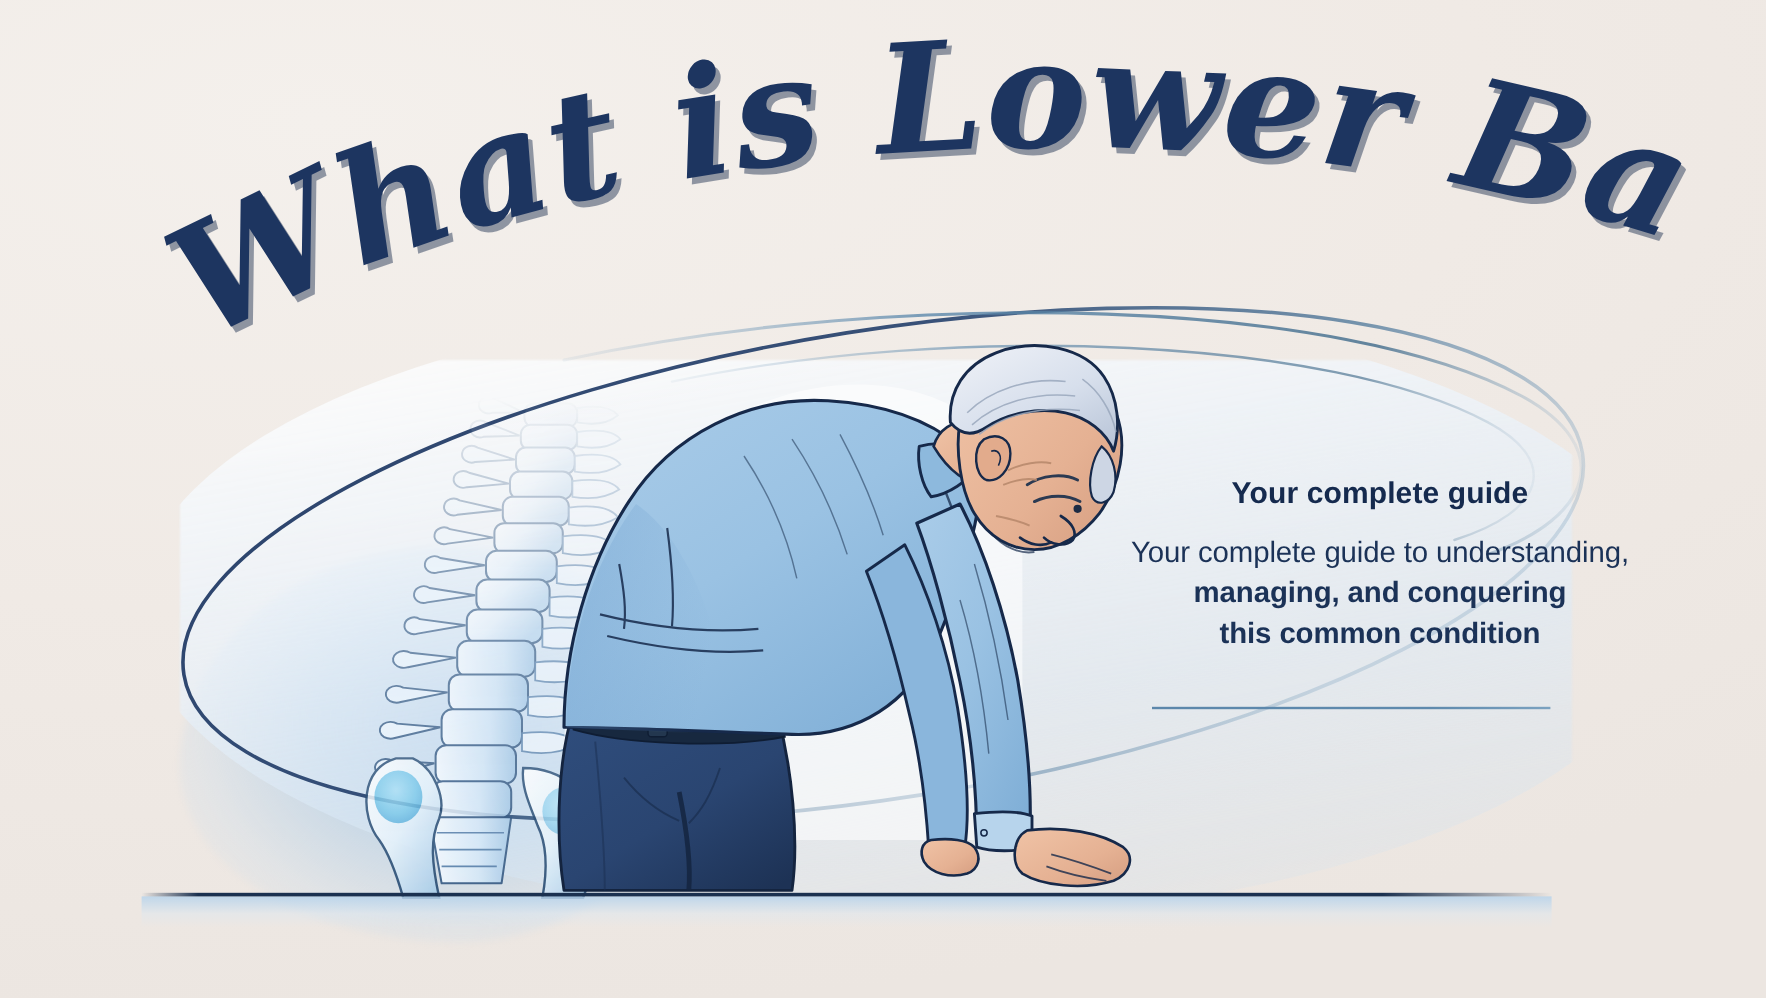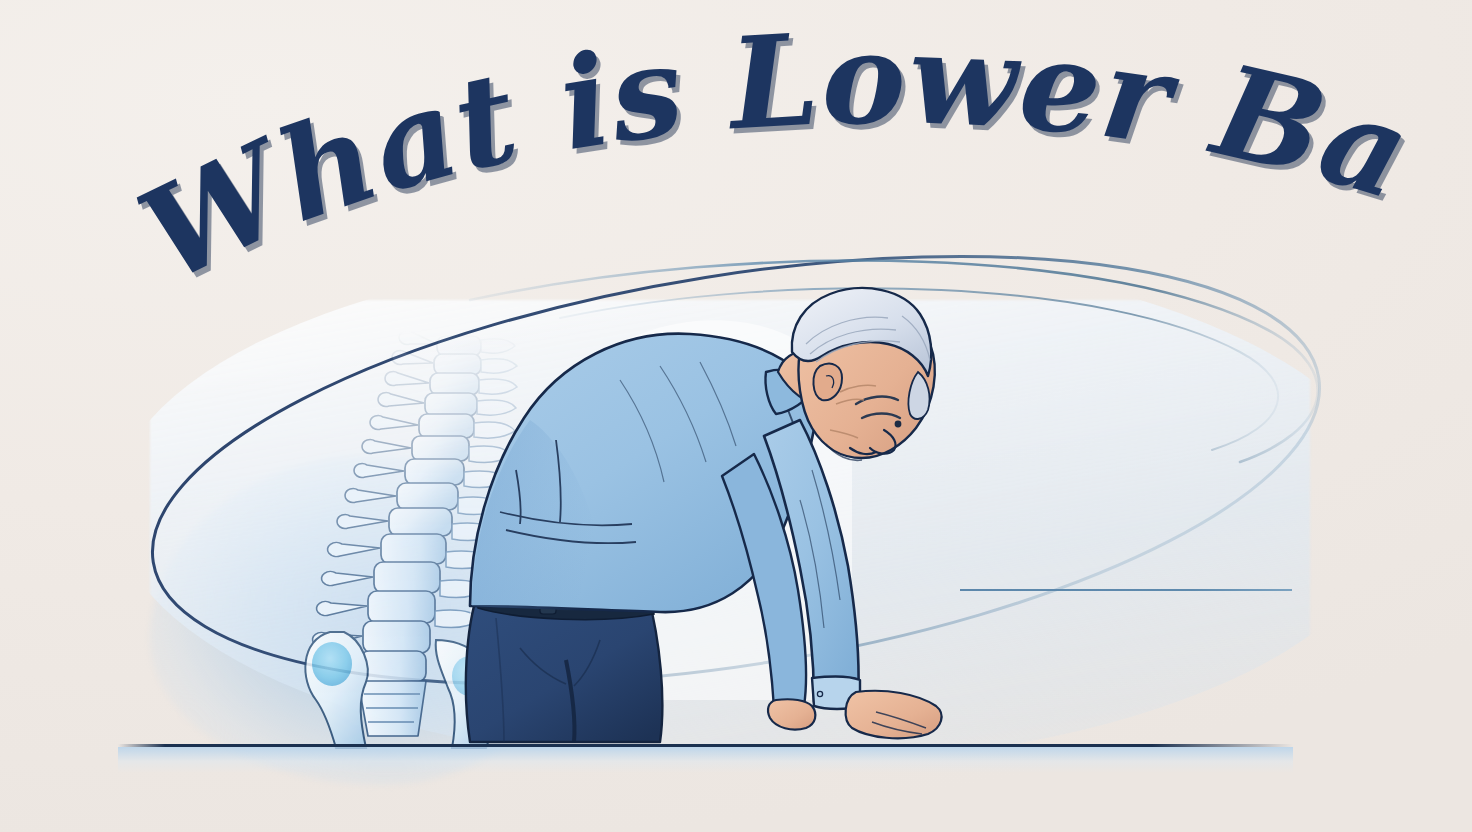--- a/index.html
+++ b/index.html
@@ -375,18 +375,26 @@
       <path id="arcPathS" d="M154,305 C424,125 984,65 1394,205"></path>
     </defs>
     <text class="title-shadow">
       <textPath href="#arcPathS" startOffset="2%">What is Lower Back Pain</textPath>
     </text>
     <text class="title-main">
       <textPath href="#arcPath" startOffset="2%">What is Lower Back Pain</textPath>
     </text>
   </svg>
 
+  <div class="copy">
+    <p class="copy-head">Your complete guide</p>
+    <p class="copy-body">
+      <span class="lead">Your complete guide to understanding,</span><br>
+      <span class="em">managing, and conquering</span><br>
+      <span class="em">this common condition</span>
+    </p>
+  </div>
   <div class="rule"></div>
 
   <div class="ground-band"></div>
   <div class="ground"></div>
 
 </div>
 
 </body></html>

